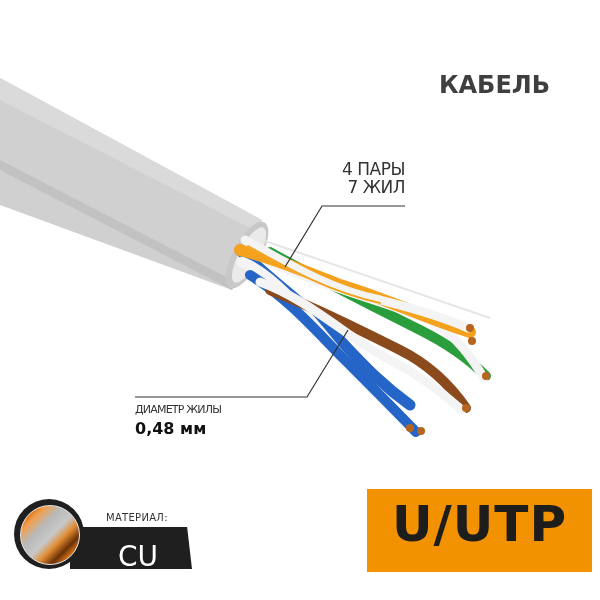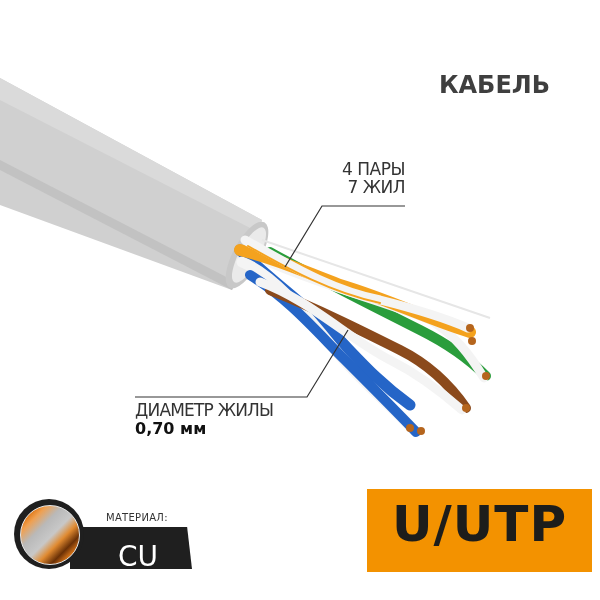--- a/index.html
+++ b/index.html
@@ -7,21 +7,21 @@
   .abs { position: absolute; }
 
   .title-block { right: 50px; top: 26px; text-align: right; color: #444444; }
   .title-main { font-family: "DejaVu Sans", sans-serif; font-weight: bold; font-size: 24px; line-height: 26px; letter-spacing: 0px; color: #3f3f3f; margin-top: 46px; }
   .title-sub { font-family: "DejaVu Sans", sans-serif; font-weight: normal; font-size: 23px; line-height: 25px; color: #444444; letter-spacing: -0.5px; }
 
   .callout-pairs { left: 300px; top: 160px; width: 105px; text-align: right; color: #333; }
   .callout-pairs .l1, .callout-pairs .l2 { font-size: 17px; line-height: 18px; letter-spacing: -0.5px; }
 
   .callout-diameter { left: 135px; top: 401px; color: #333; }
-  .callout-diameter .l1 { font-size: 17px; line-height: 18px; letter-spacing: -0.8px; }
+  .callout-diameter .l1 { font-size: 11px; line-height: 18px; letter-spacing: -0.8px; }
   .callout-diameter .l2 { font-size: 16px; line-height: 19px; font-weight: bold; color: #111; }
 
   .material-bar { left: 70px; top: 527px; width: 122px; height: 42px; background: #1f1f1f;
     clip-path: polygon(0 0, 96% 0, 100% 100%, 0 100%); }
   .material-label { left: 106px; top: 512px; font-size: 10px; color: #333; letter-spacing: 0.3px; }
   .material-value { left: 118px; top: 540px; font-size: 28px; font-weight: normal; color: #ffffff; letter-spacing: 0px; }
   .material-ring { left: 14px; top: 499px; width: 70px; height: 70px; border-radius: 50%; background: #1f1f1f; }
   .material-disk { left: 20px; top: 505px; width: 58px; height: 58px; border-radius: 50%;
     border: 1px solid #e8e8e8;
     background: linear-gradient(135deg, #7a3d0a 0%, #e07a1a 14%, #f0a050 22%, #b9b9b9 36%, #c8c8c8 52%, #e08a30 64%, #6a3006 76%, #e07a1a 86%, #f2a860 100%); }
@@ -88,21 +88,21 @@
   <div class="title-main">КАБЕЛЬ</div>
 </div>
 
 <div class="abs callout-pairs">
   <div class="l1">4 ПАРЫ</div>
   <div class="l2">7 ЖИЛ</div>
 </div>
 
 <div class="abs callout-diameter">
   <div class="l1">ДИАМЕТР ЖИЛЫ</div>
-  <div class="l2">0,70 мм</div>
+  <div class="l2">0,48 мм</div>
 </div>
 
 <div class="abs material-bar"></div>
 <div class="abs material-label">МАТЕРИАЛ:</div>
 <div class="abs material-value">CU</div>
 <div class="abs material-ring"></div>
 <div class="abs material-disk"></div>
 
 <div class="abs utp-box"></div>
 <div class="abs utp-text">U/UTP</div>

